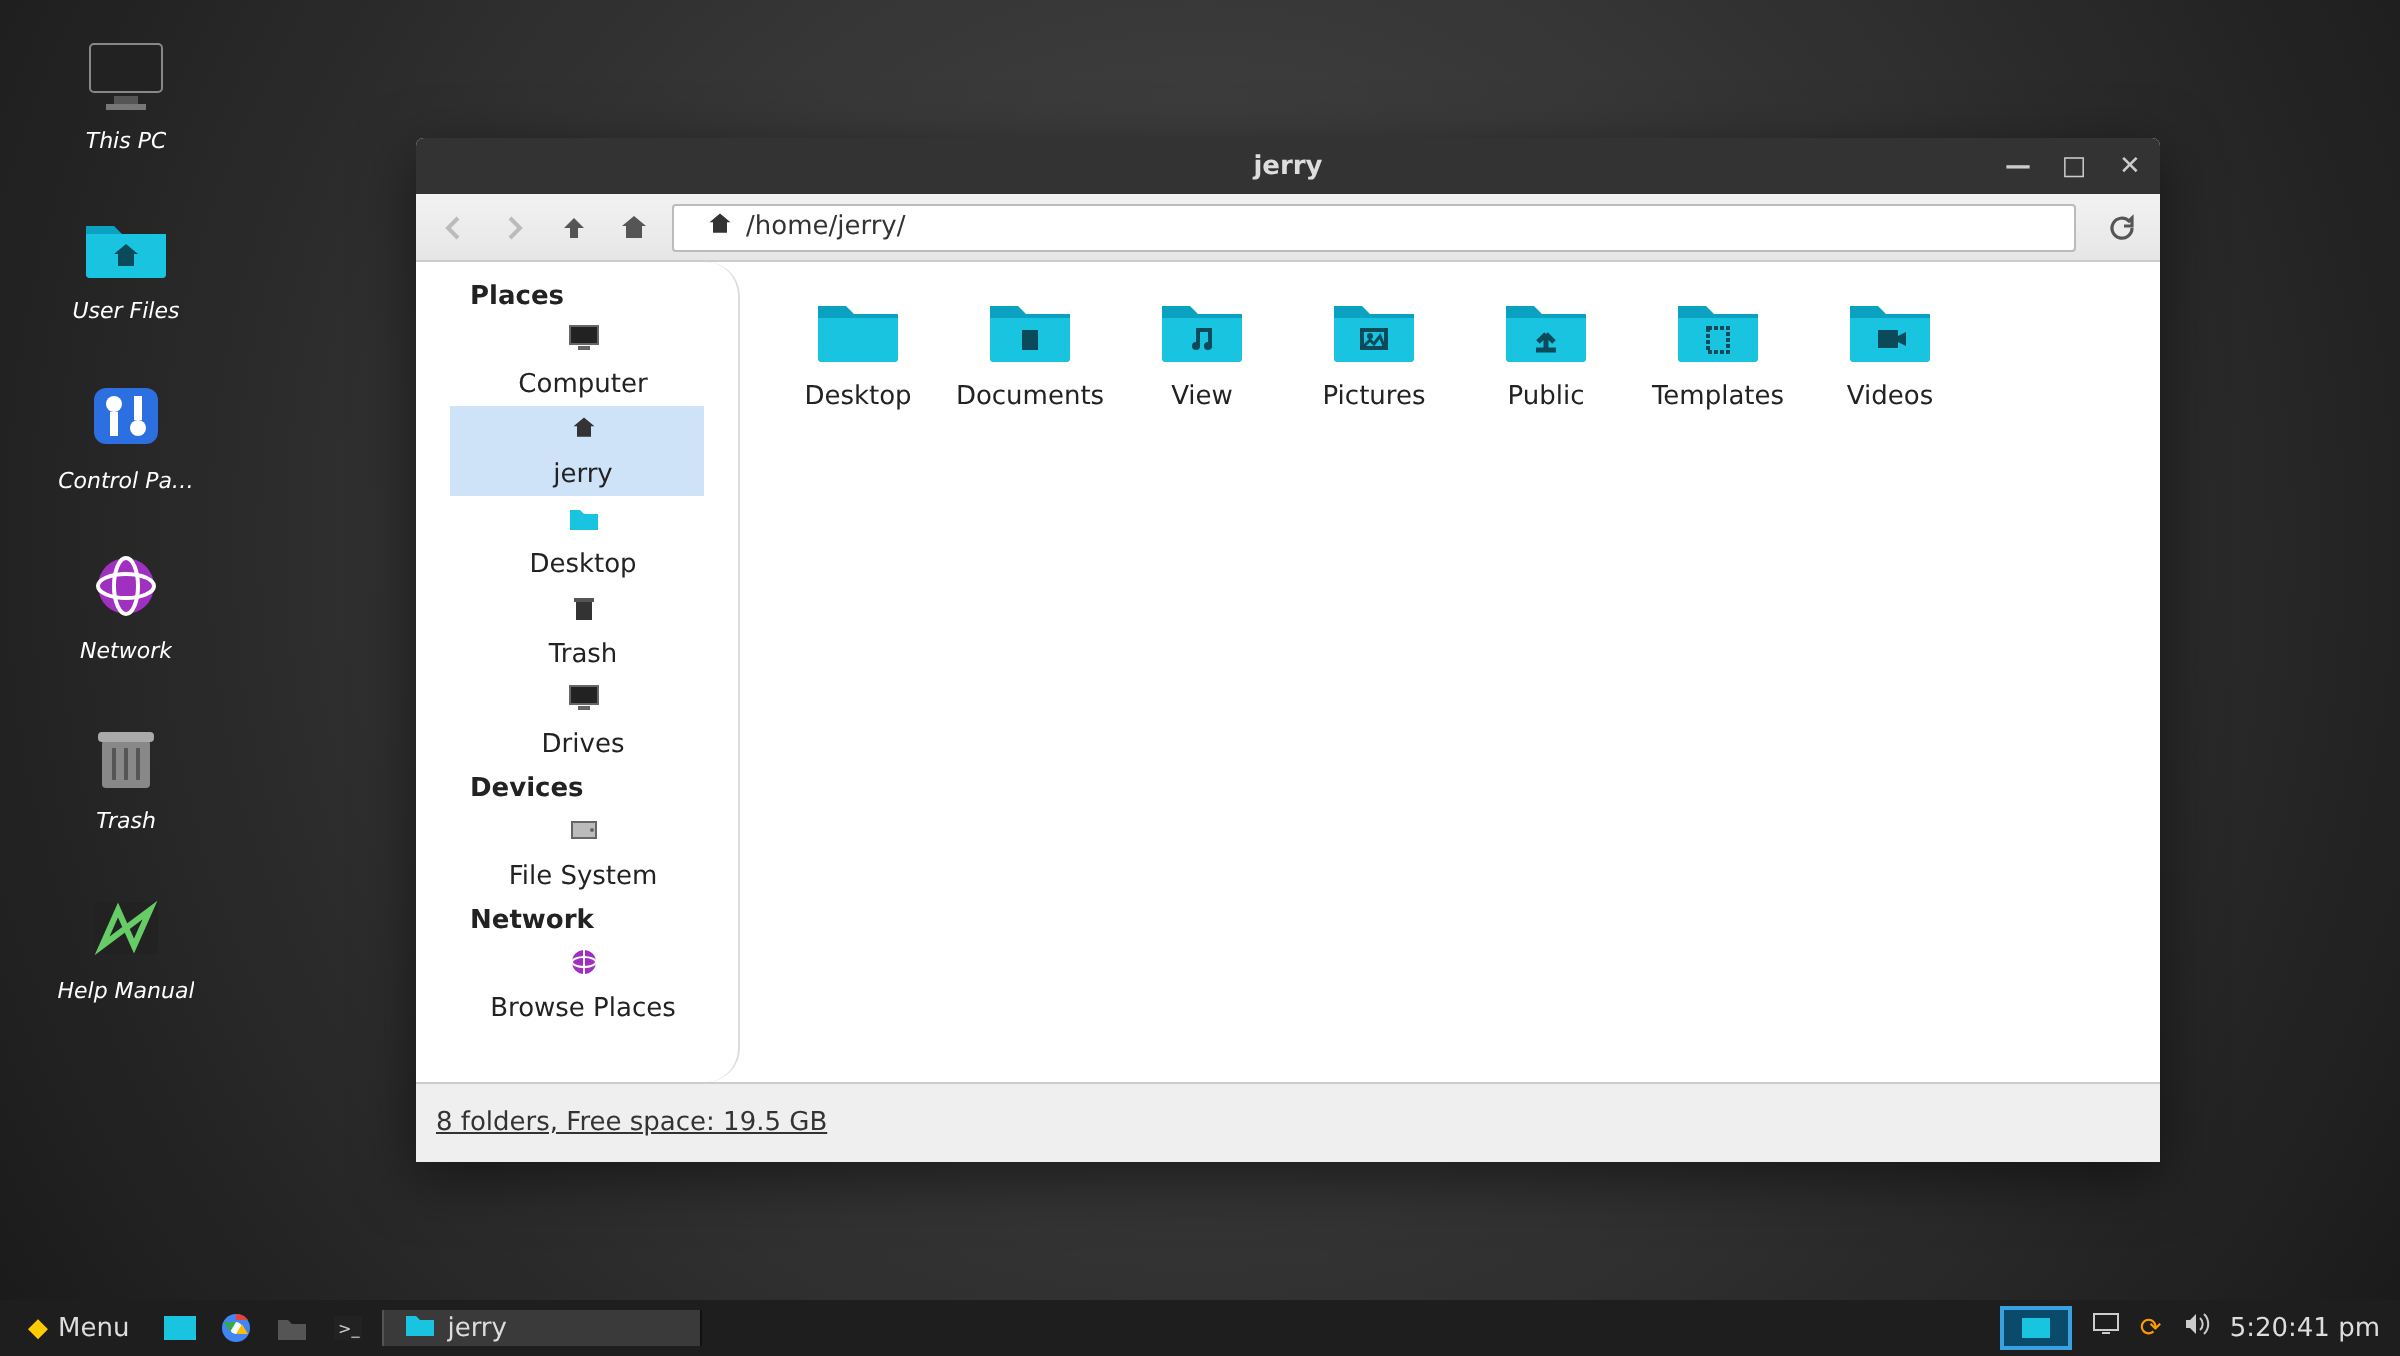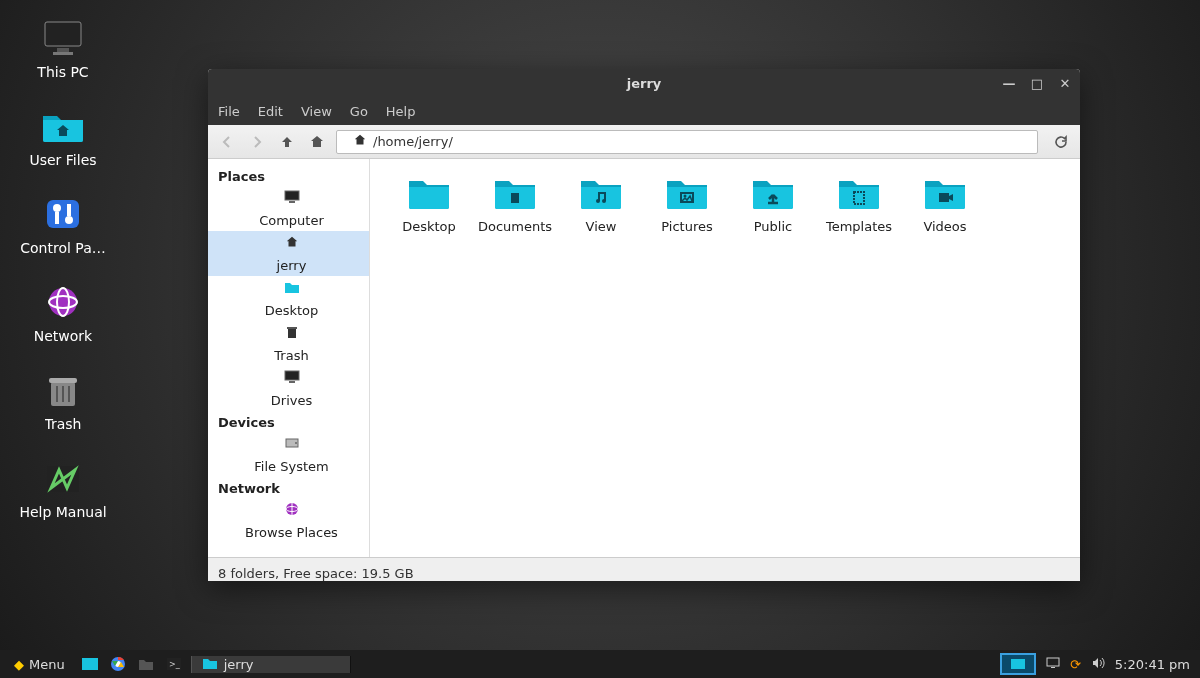--- a/index.html
+++ b/index.html
@@ -8,21 +8,21 @@
     background: radial-gradient(circle at 50% 40%, #4a4a4a 0%, #2e2e2e 60%, #1a1a1a 100%);
     position: relative;
     color: #fff;
     font-size: 13px;
   }
 
   
   .desktop-icons { position: absolute; top: 18px; left: 18px; width: 90px; }
   .dicon { display:flex; flex-direction:column; align-items:center; margin-bottom: 26px; cursor:pointer; }
   .dicon .ico { width:48px; height:40px; display:flex; align-items:center; justify-content:center; }
-  .dicon .lbl { margin-top:6px; font-size:14px; text-align:center; white-space:nowrap; max-width:90px; overflow:hidden; text-overflow:ellipsis;}
+  .dicon .lbl { margin-top:6px; font-size:11px; text-align:center; white-space:nowrap; max-width:90px; overflow:hidden; text-overflow:ellipsis;font-style:italic;}
 
   
   .win {
     position:absolute;
     left:208px; top:69px;
     width:872px; height:512px;
     background:#fff;
     box-shadow: 0 8px 30px rgba(0,0,0,0.5);
     border-radius: 4px 4px 0 0;
     display:flex; flex-direction:column;
@@ -51,41 +51,41 @@
   .toolbar .navbtn.disabled { color:#bbb; cursor:default;}
   .pathbox {
     flex:1; height:24px; background:#fff; border:1px solid #bbb; border-radius:2px;
     display:flex; align-items:center; padding:0 16px; gap:6px; font-size:13px; color:#333;
   }
   .toolbar .reload { width:22px; height:22px; display:flex; align-items:center; justify-content:center; cursor:pointer; color:#555; margin-left:4px;}
 
   .body { flex:1; display:flex; min-height:0; }
   .sidebar {
     width:162px; background:#fff; border-right:1px solid #ddd;
-    padding:6px 0; font-size:13px; overflow:hidden;
+    padding:6px 17px; font-size:13px; overflow:hidden;border-radius:17px;
   }
   .sb-head { font-weight:700; padding:4px 10px 2px; color:#222; }
   .sb-item { display:flex; align-items:center; gap:8px; padding:3px 10px 3px 16px; cursor:pointer;flex-direction:column;}
   .sb-item.selected { background:#cfe3f8; }
   .sb-item .sico { width:16px; height:16px; display:flex; align-items:center; justify-content:center; font-size:13px; color:#333;}
   .content {
     flex:1; background:#fff; padding:14px 8px 8px 16px;
     display:flex; flex-wrap:wrap; align-content:flex-start; gap:0;
   }
   .fitem {
     width:86px; display:flex; flex-direction:column; align-items:center;
     cursor:pointer; margin:0 0 18px 0;
   }
   .fitem .fico { width:48px; height:40px; }
   .fitem .flbl { margin-top:6px; font-size:13px; color:#222; text-align:center;}
 
   .statusbar {
-    height:24px; background:#efefef; border-top:1px solid #ccc;
-    display:flex; align-items:flex-end; padding:0 10px;
-    font-size:13px; color:#333;
+    height:40px; background:#efefef; border-top:1px solid #ccc;
+    display:flex; align-items:center; padding:0 10px;
+    font-size:13px; color:#333;text-decoration:underline;
   }
 
   
   .taskbar {
     position:absolute; left:0; right:0; bottom:0; height:28px;
     background:#1e1e1e; color:#ddd;
     display:flex; align-items:center; font-size:13px;
   }
   .taskbar .left { display:flex; align-items:center; gap:6px; padding-left:6px;}
   .taskbar .menub { display:flex; align-items:center; gap:5px; padding:0 8px; height:100%; cursor:pointer;}
@@ -177,27 +177,20 @@
 </div>
 
 <div class="win">
   <div class="titlebar">
     <span>jerry</span>
     <div class="controls">
       <span>—</span>
       <span>□</span>
       <span>✕</span>
     </div>
-  </div>
-  <div class="menubar">
-    <span>File</span>
-    <span>Edit</span>
-    <span>View</span>
-    <span>Go</span>
-    <span>Help</span>
   </div>
   <div class="toolbar">
     <div class="navbtn disabled">
       <svg width="16" height="16" viewBox="0 0 16 16">
           <path d="M10 3l-5 5 5 5" fill="none" stroke="currentColor" stroke-width="2"></path>
         </svg>
     </div>
     <div class="navbtn disabled">
       <svg width="16" height="16" viewBox="0 0 16 16">
           <path d="M6 3l5 5-5 5" fill="none" stroke="currentColor" stroke-width="2"></path>

